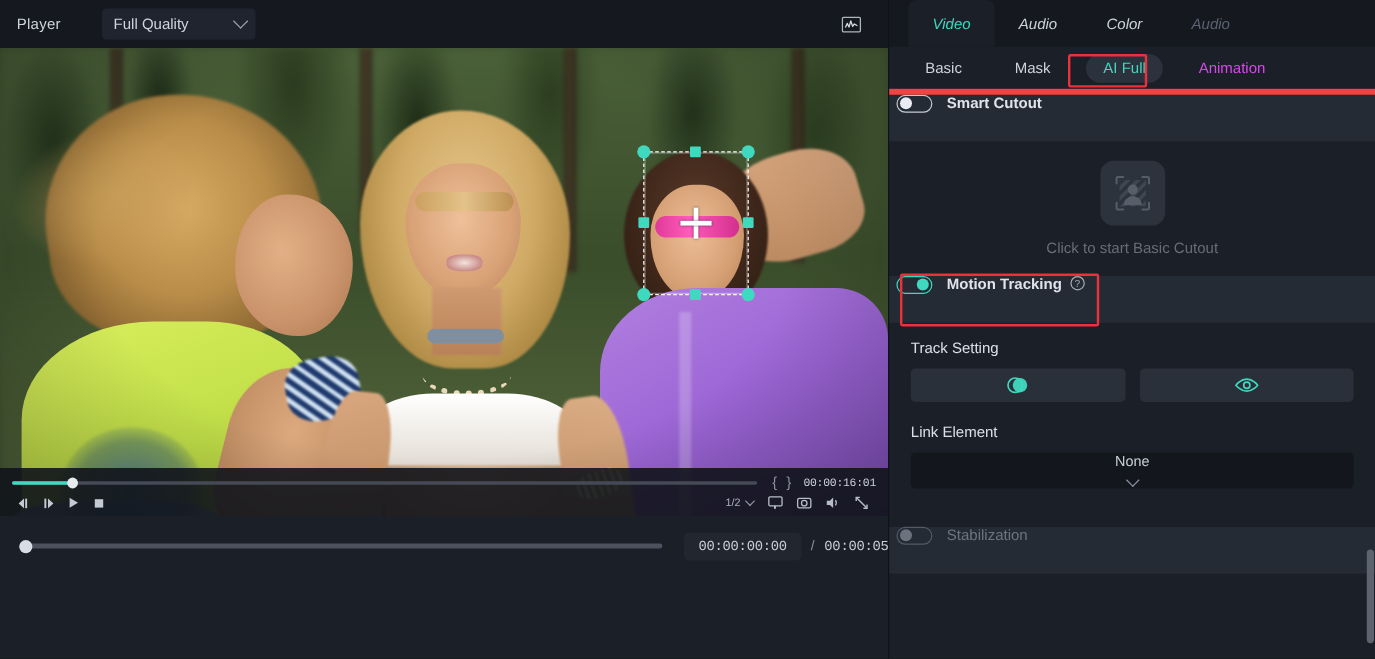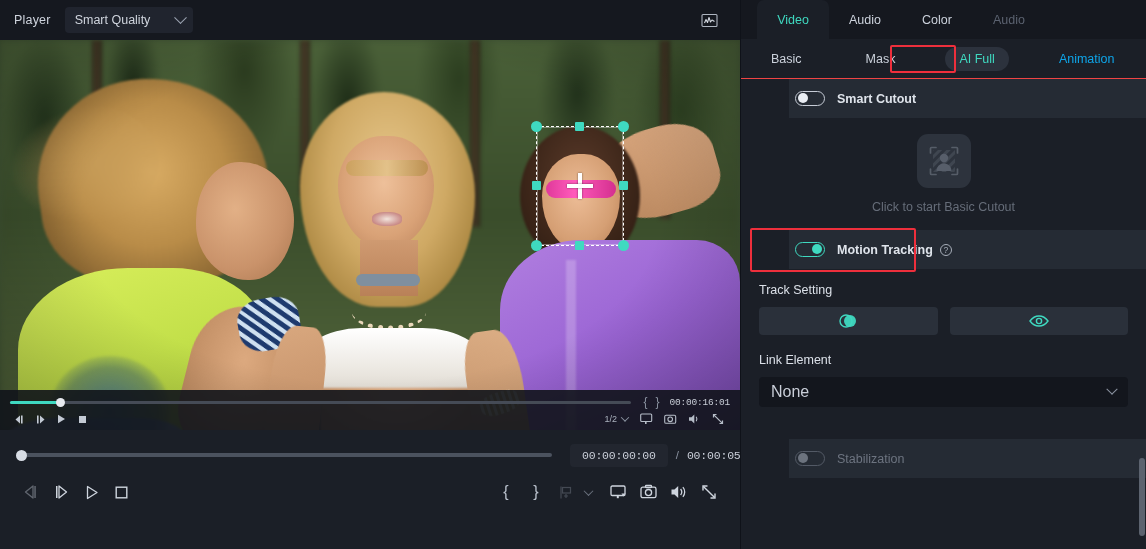--- a/index.html
+++ b/index.html
@@ -18,20 +18,21 @@
     width: 740px; height: 549px;
     background: #15181f;
     display: flex; flex-direction: column;
   }
   .player-header {
     height: 40px; flex: 0 0 40px;
     background: #15181f;
     display: flex; align-items: center;
     padding: 0 10px 0 14px;
     position: relative;
+    gap: 20px;
   }
   .player-label {
     color: #cfd4dd; font-size: 12.5px; letter-spacing: .2px;
   }
   .quality-select {
     margin-left: 14px;
     width: 128px; height: 26px;
     background: #20242e;
     border-radius: 4px;
     display: flex; align-items: center;
@@ -312,21 +313,21 @@
   .sb-chev {
     width:6px;height:6px;border-right:1px solid #8b93a1;border-bottom:1px solid #8b93a1;
     transform:rotate(45deg) translate(-1px,-1px); margin-right:6px;
   }
 
   
   .transport {
     flex: 1;
     background: #1b1f27;
     padding: 14px 16px 0 16px;
-    display: flex; flex-direction: column;
+    display: flex; 
   }
   .tp-row1 { display:flex; align-items:center; height: 22px; }
   .tp-track {
     position:relative; flex: 0 0 530px; height: 4px; background:#4b525e; border-radius:2px;
     margin-left: 6px;
   }
   .tp-knob {
     position:absolute; left: -6px; top:50%; width:11px; height:11px; margin-top:-5.5px;
     background:#d8dde5; border-radius:50%; cursor:pointer;
   }
@@ -358,59 +359,59 @@
     background: #1b1f27;
     display:flex; flex-direction: column;
     position: relative;
     border-left: 1px solid #0f1219;
   }
   .tabs-main {
     height: 39px; flex:0 0 39px;
     background: #15181f;
     display:flex; align-items:flex-end;
     padding-left: 16px;
+    font-style: italic;
   }
   .tab-m {
     height: 39px; min-width: 72px;
     display:flex; align-items:center; justify-content:center;
     color:#ccd2dc; font-size:12.5px; cursor:pointer;
     padding: 0 16px;
   }
   .tab-m.active {
     background:#1b1f27; color:#3fd9c0;
     border-radius: 7px 7px 0 0;
   }
   .tab-m.disabled { color:#5b6270; cursor:default; }
 
   .tabs-sub {
     height: 40px; flex:0 0 40px;
     display:flex; align-items:center;
     padding-left: 16px;
     background:#1b1f27;
-    border-bottom: 1px solid #ef4444;
+    border-bottom: 5px solid #ef4444;
     position: relative;
-    gap: 20px;
   }
   .tab-s {
     color:#ccd2dc; font-size:12.5px; cursor:pointer;
     padding: 5px 14px; border-radius: 13px;
     margin-right: 16px;
   }
   .tab-s.active { background:#2c323d; color:#3fd9c0; }
-  .tab-s.disabled { color:#0ea5e9; cursor:default; }
+  .tab-s.disabled { color:#d946ef; cursor:default; }
   .hl-box {
     position:absolute; border: 2px solid #ee2f3c; border-radius: 2px;
     pointer-events:none;
   }
 
   .panel-scroll { flex:1; overflow:hidden; position:relative; }
 
   .sec-head {
-    height: 39px; display:flex; align-items:center;
-    padding-left: 6px; background:#252b34;margin-left:48px;
+    height: 39px; display:flex; align-items:flex-start;
+    padding-left: 6px; background:#252b34;
   }
   .toggle {
     width: 30px; height: 15px; border-radius: 8px;
     border: 1.3px solid #c6ccd6; position:relative; flex:0 0 30px;
     cursor:pointer;
   }
   .toggle .knob {
     position:absolute; width:10px; height:10px; border-radius:50%;
     background:#e9edf3; top: 1.4px; left: 2px; transition:none;
   }
@@ -440,21 +441,21 @@
 
   .field-label { color:#dbe0e8; font-size:12.5px; margin-bottom: 10px; }
   .btn-row { display:flex; gap: 12px; }
   .icon-btn {
     flex:1; height: 28px; background:#2a303a; border-radius:4px;
     display:flex; align-items:center; justify-content:center; cursor:pointer;
   }
   .sel {
     margin-top: 10px; height: 30px; background:#13161d; border-radius:4px;
     display:flex; align-items:center; padding: 0 12px;
-    color:#c9ced8; font-size:16px; cursor:pointer;
+    color:#c9ced8; font-size:12px; cursor:pointer;flex-direction:column;
   }
   .sel .sv { flex:1; }
   .sel-chev {
     width:8px;height:8px;border-right:1.4px solid #8b93a1;border-bottom:1.4px solid #8b93a1;
     transform:rotate(45deg) translate(-2px,-2px);
   }
   .divider-gap { height: 16px; background:#1b1f27; }
 
   .vscroll {
     position:absolute; right:1px; top:79px; width:6px; height: 440px;
@@ -468,21 +469,21 @@
 </head>
 <body>
 
 <div id="app">
 
   <div class="player-col">
 
     <div class="player-header">
       <span class="player-label">Player</span>
       <div class="quality-select">
-        <span class="q-val">Smart Quality</span>
+        <span class="q-val">Full Quality</span>
         <span class="chev"></span>
       </div>
       <div class="hdr-right">
         <div class="graph-btn">
           <svg width="17" height="15" viewBox="0 0 17 15">
             <rect x="1" y="1.5" width="15" height="12" fill="none" stroke="#aeb5c0" stroke-width="1.1" rx="1"></rect>
             <polyline points="3.5,10 5,6.5 6.5,9.5 8,4.5 9.5,9 11,7 13.5,8.5" fill="none" stroke="#d6dbe3" stroke-width="1.1" stroke-linejoin="round"></polyline>
           </svg>
         </div>
       </div>

